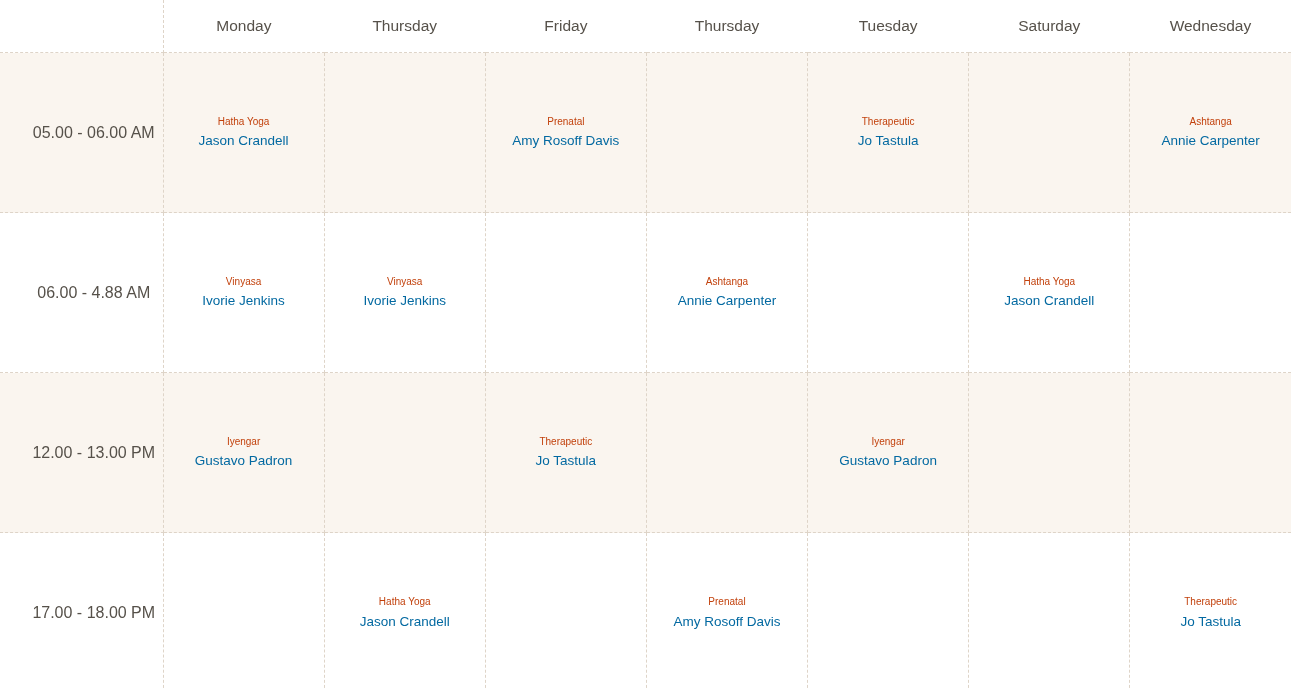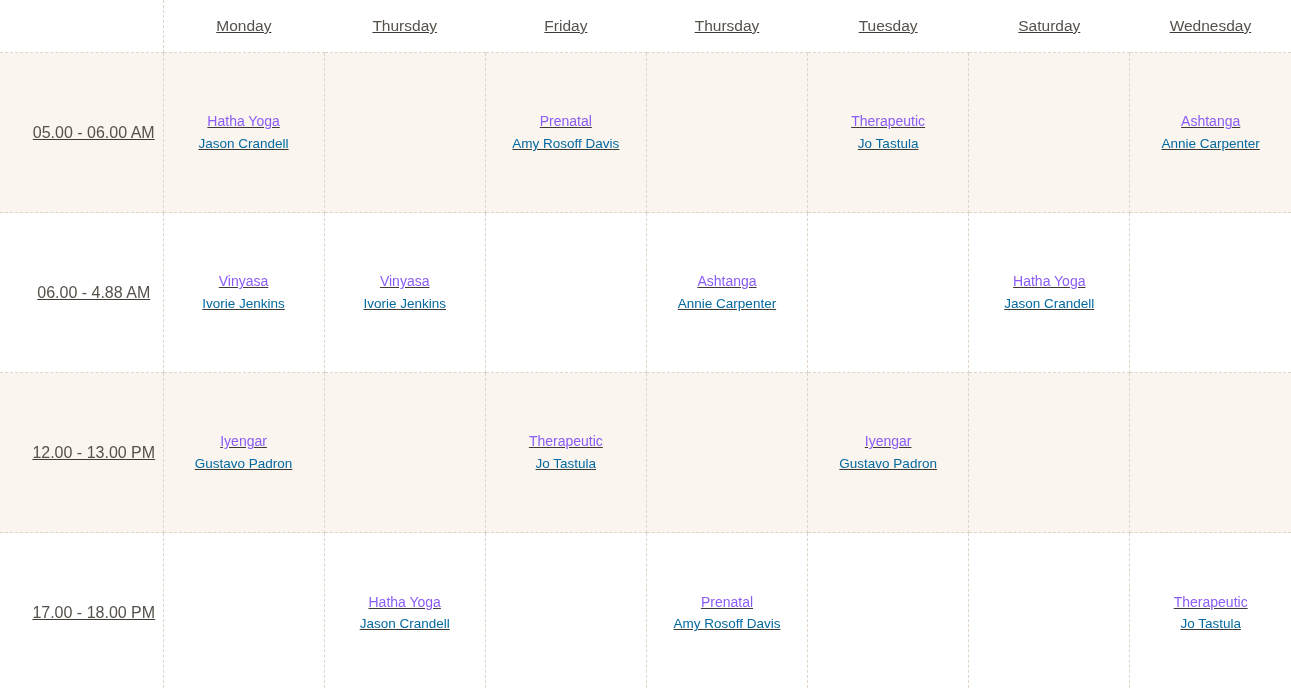--- a/index.html
+++ b/index.html
@@ -13,21 +13,20 @@
     font-family: "Liberation Sans", sans-serif;
     color: #3f3a34;
     overflow: hidden;
   }
 
   .schedule-wrap {
     position: relative;
     width: 1291px;
     height: 512px;
     box-sizing: border-box;
-    text-decoration: underline;
   }
 
   
   .rounded-edge {
     position: absolute;
     pointer-events: none;
     border: 1px solid #e6ddd2;
     width: 1310px;
     height: 760px;
     left: -2px;
@@ -78,22 +77,22 @@
 
   td.timecell {
     font-size: 16px;
     color: #56514a;
     border-right: 1px dashed #ded4c8;
     white-space: nowrap;
     padding-left: 31px;
   }
 
   .class-name {
-    font-size: 14px;
-    color: #8b5cf6;
+    font-size: 10px;
+    color: #c2410c;
     line-height: 1.35;
     margin-bottom: 4px;
   }
   .teacher-name {
     font-size: 13.5px;
     color: #0369a1;
     line-height: 1.3;
   }
 </style>
 </head>

